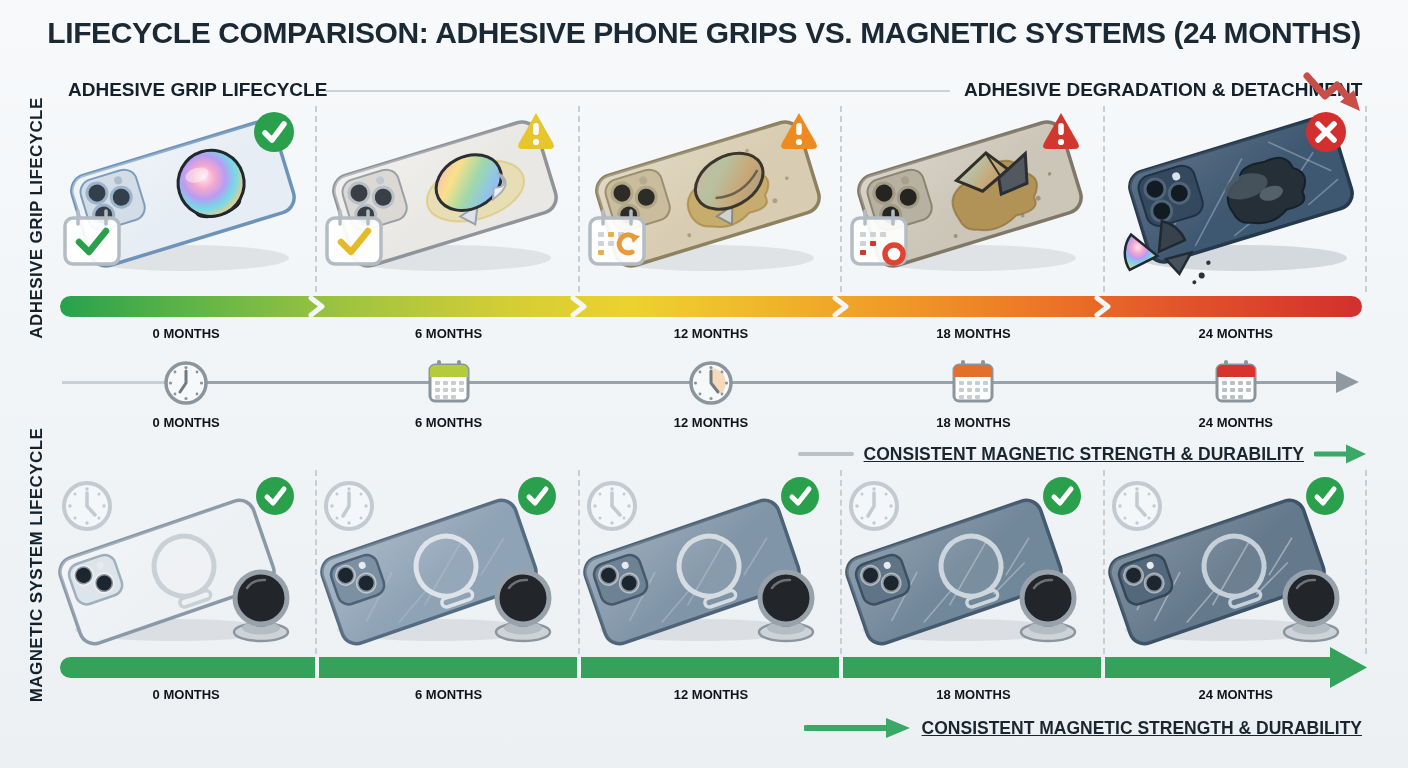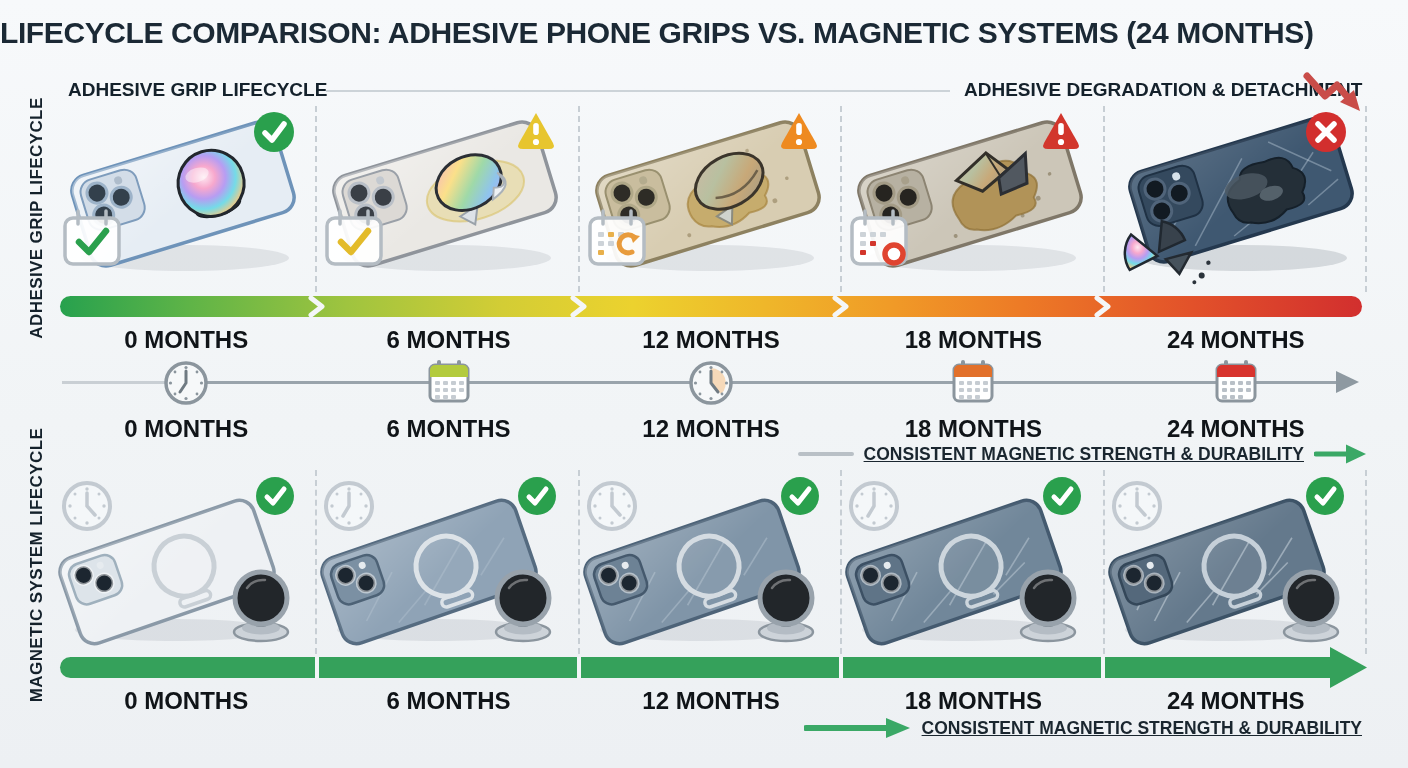--- a/index.html
+++ b/index.html
@@ -1,39 +1,39 @@
 <!DOCTYPE html>
 <html><head>
 <meta charset="utf-8">
 <style>
   html,body{margin:0;padding:0;background:#e9edf0;}
   .canvas{position:relative;width:1408px;height:768px;overflow:hidden;
     background:linear-gradient(180deg,#f7f9fb 0%,#f1f4f6 55%,#edf0f3 100%);
     font-family:"Liberation Sans","DejaVu Sans",sans-serif;color:#14212b;}
-  .title{position:absolute;top:16px;left:0;right:0;
+  .title{position:absolute;top:16px;left:0;right:0;text-align:center;
     font-size:30px;font-weight:800;letter-spacing:-0.4px;color:#1b2935;}
   .hdr-left{position:absolute;top:79px;left:68px;font-size:19px;font-weight:800;}
   .hdr-line{position:absolute;top:90px;left:326px;width:624px;height:2px;background:#ccd3d8;}
   .hdr-right{position:absolute;top:79px;left:964px;font-size:19px;font-weight:800;}
   .decline-wrap{position:absolute;top:70px;left:1302px;}
   .vlabel{position:absolute;transform:translate(-50%,-50%) rotate(-90deg);
     font-size:17px;font-weight:800;white-space:nowrap;letter-spacing:.4px;}
   .vlabel-adhesive{left:37px;top:218px;}
   .vlabel-magnetic{left:37px;top:565px;}
   .cells{position:absolute;left:55px;width:1312px;display:grid;grid-template-columns:repeat(5,1fr);}
   .row-top{top:106px;height:186px;}
   .row-bottom{top:470px;height:184px;}
   .cell{position:relative;border-right:2px dashed #c7ced4;}
   .cell svg{position:absolute;left:0;top:0;}
   .bar-adhesive{position:absolute;left:60px;top:296px;width:1302px;height:21px;border-radius:11px;
     background:linear-gradient(90deg,#27a14e 0%,#5fb447 10%,#9fc43f 22%,#d3cd35 34%,#ecd22e 44%,
       #efb72a 54%,#f09a27 64%,#ed7a26 74%,#e2512a 87%,#d22f2e 100%);}
   .bar-adhesive svg{position:absolute;left:0;top:0;}
   .months{position:absolute;left:55px;width:1312px;display:grid;grid-template-columns:repeat(5,1fr);
-    text-align:center;font-size:24px;font-weight:800;color:#101418;}
+    text-align:center;font-size:13px;font-weight:800;color:#101418;}
   .months-top{top:326px;}
   .months-mid{top:415px;}
   .months-bottom{top:687px;}
   .tl-line{position:absolute;left:62px;top:381px;width:1276px;height:3px;background:#99a3ab;}
   .tl-line::before{content:'';position:absolute;left:0;top:0;width:115px;height:3px;background:#c9cfd4;}
   .tl-head{position:absolute;left:1336px;top:371px;}
   .tl-icon{position:absolute;top:357px;width:52px;height:52px;}
   .annot{position:absolute;display:flex;align-items:center;font-size:17.5px;font-weight:800;color:#1a262f;text-decoration:underline;}
   .annot-mid{top:443px;right:42px;gap:10px;}
   .annot-bottom{top:716px;right:46px;gap:12px;}

